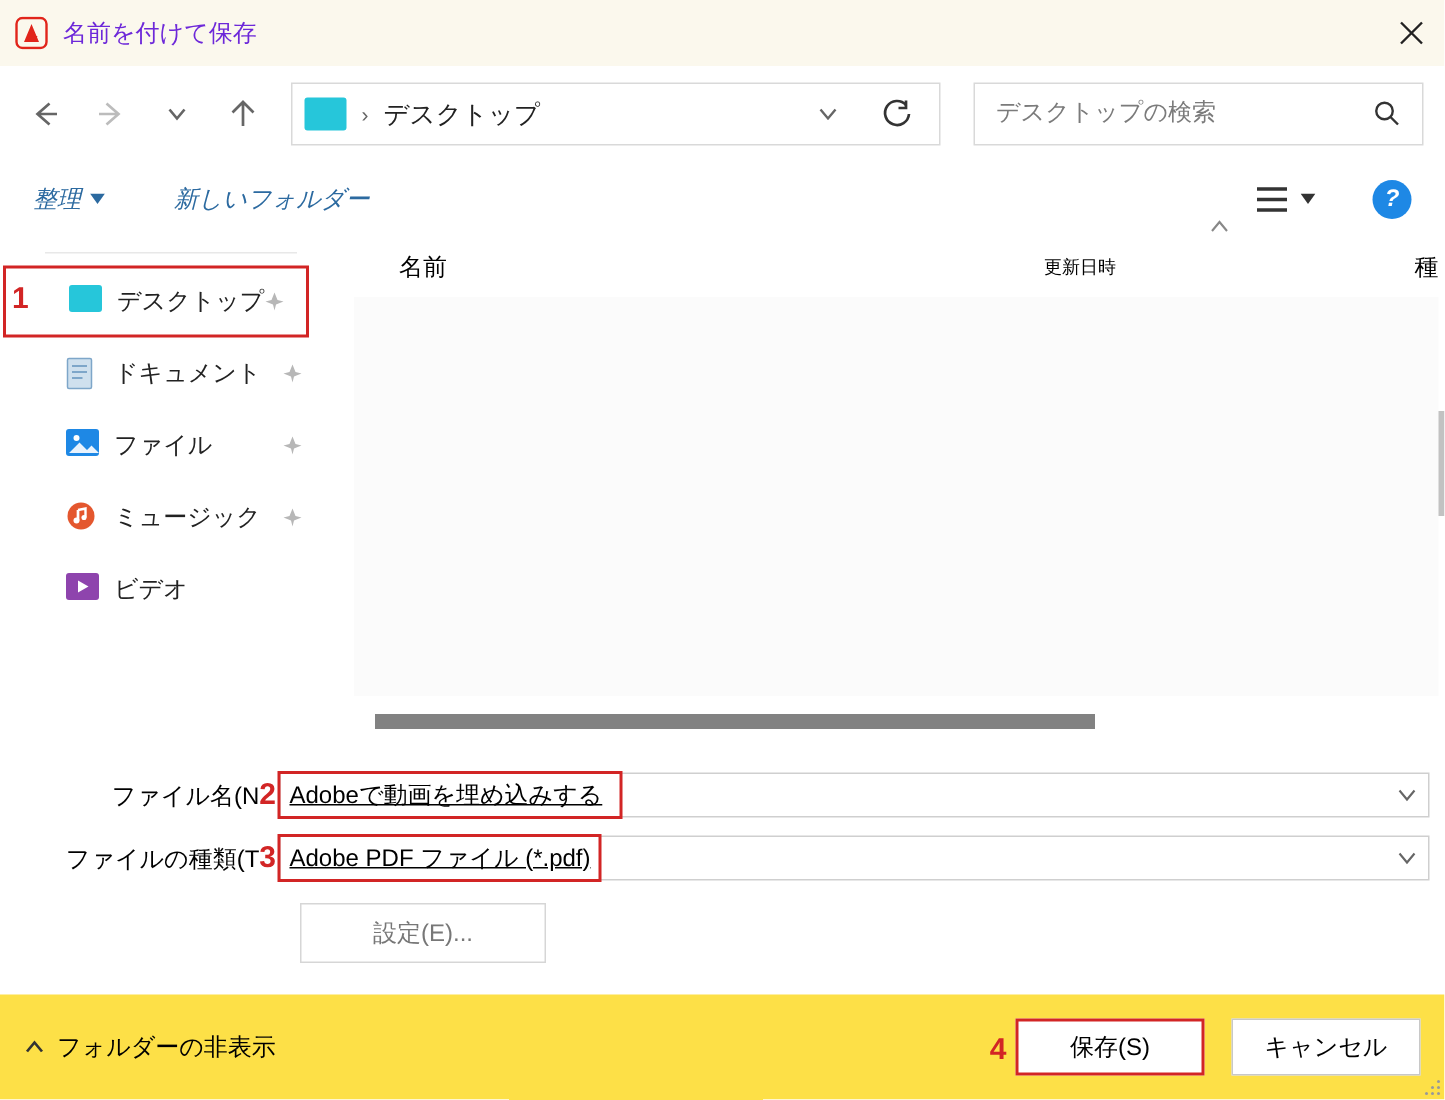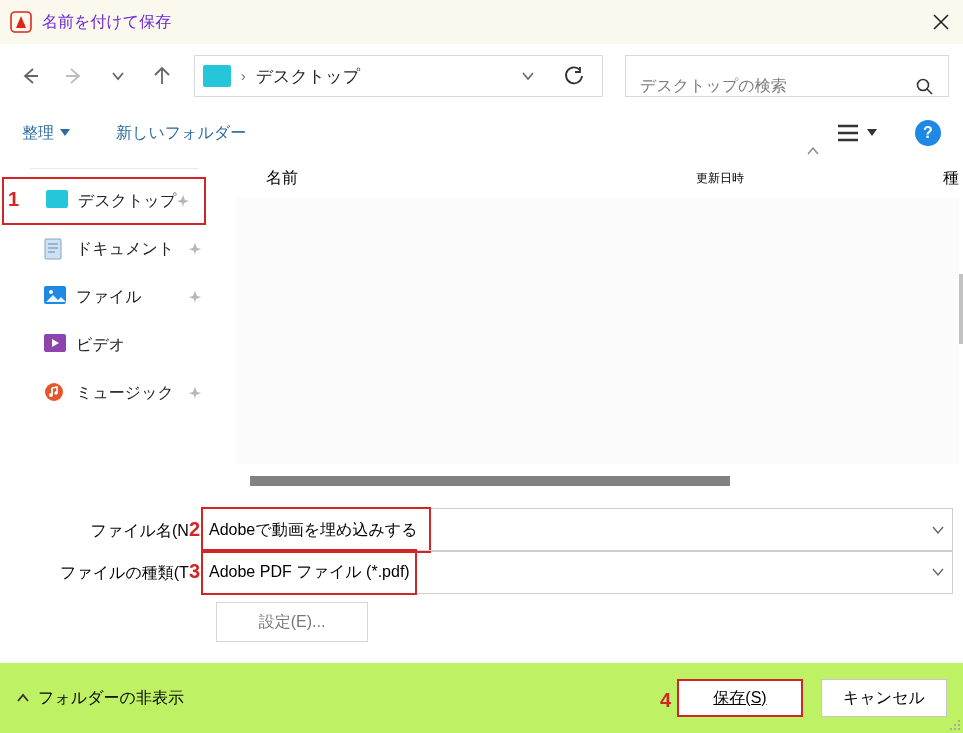--- a/index.html
+++ b/index.html
@@ -16,27 +16,27 @@
   .nav-btn { width: 32px; height: 36px; display: flex; align-items: center; justify-content: center; color: #666; }
   .nav-btn svg { stroke: #666; }
   .nav-btn.disabled svg { stroke: #bcbcbc; }
 
   .pathbar { flex: 1; border: 1px solid #d9d9d9; height: 42px; display: flex; align-items: center; padding: 0 8px; gap: 6px; margin-left: 4px; }
   .pathbar .loc-icon { width: 28px; height: 22px; background: #26c6da; border-radius: 2px; }
   .pathbar .sep { color: #666; font-size: 14px; margin: 0 4px; }
   .pathbar .loc-text { font-size: 17px; color: #222; flex: 1; }
   .pathbar .chev, .pathbar .refresh { width: 40px; height: 100%; display: flex; align-items: center; justify-content: center; }
 
-  .searchbar { width: 324px; border: 1px solid #d9d9d9; height: 42px; display: flex; align-items: flex-end; padding: 0 12px; margin-left: 10px; }
+  .searchbar { width: 300px; border: 1px solid #d9d9d9; height: 42px; display: flex; align-items: center; padding: 0 12px; margin-left: 10px; }
   .searchbar input { flex: 1; border: none; outline: none; font-size: 16px; background: transparent; }
   .searchbar input::placeholder { color: #7b7b7b; }
   .searchbar .search-icon { width: 20px; }
 
   
-  .toolbar { height: 50px; display: flex; align-items: center; padding: 0 22px; gap: 8px; }
+  .toolbar { height: 50px; display: flex; align-items: center; padding: 0 22px; gap: 8px; font-style: italic; }
   .toolbar .organize { color: #2c6aa0; font-size: 16px; display: flex; align-items: center; gap: 6px; }
   .toolbar .newfolder { color: #2c6aa0; font-size: 16px; margin-left: 38px; }
   .toolbar .spacer { flex: 1; }
   .toolbar .view-btn { display: flex; align-items: center; gap: 8px; margin-right: 30px; }
   .help-btn { width: 26px; height: 26px; border-radius: 50%; background: #1e88e5; color: #fff; display: flex; align-items: center; justify-content: center; font-size: 16px; font-weight: bold; }
 
   .body-split { display: flex; height: 336px; position: relative; }
 
   
   .sidebar { width: 216px; border-right: 0px; position: relative; padding-top: 10px; }
@@ -57,36 +57,36 @@
   .content { flex: 1; position: relative; }
   .cols { display: flex; height: 40px; align-items: center; border-bottom: 0; position: relative; }
   .cols .col-name { position: absolute; left: 50px; font-size: 16px; }
   .cols .col-date { position: absolute; left: 480px; font-size: 12px; }
   .cols .col-type { position: absolute; right: 4px; font-size: 16px; }
   .cols .sort-arrow { position: absolute; left: 590px; top: -12px; }
   .content-body { position: absolute; top: 40px; left: 20px; right: 4px; bottom: 30px; background: #fbfbfb; }
   .hscroll { position: absolute; bottom: 8px; left: 34px; width: 480px; height: 10px; background: #828282; }
 
   
-  .fields { padding: 16px 10px 0 10px; margin-left: 16px; }
+  .fields { padding: 16px 10px 0 10px; }
   .field-row { display: flex; align-items: center; height: 40px; margin-bottom: 2px; }
   .field-row .flabel { width: 176px; text-align: right; font-size: 16px; padding-right: 2px; white-space: nowrap; overflow: hidden; position: relative; }
-  .field-input { flex: 1; border: 1px solid #cfcfcf; height: 44px; display: flex; align-items: center; position: relative; padding-left: 6px; font-size: 16px; }
+  .field-input { flex: 1; border: 1px solid #cfcfcf; height: 30px; display: flex; align-items: center; position: relative; padding-left: 6px; font-size: 16px; text-decoration: underline; }
   .field-input .red-box { position: absolute; left: -2px; top: -2px; bottom: -2px; border: 2px solid #d22525; pointer-events: none; }
   .field-input .dd { position: absolute; right: 8px; }
 
   .settings-row { padding: 8px 0 0 190px; }
-  .settings-btn { width: 152px; height: 40px; border: 1px solid #d6d6d6; background: #fff; color: #777; font-size: 16px; }
-
-  
-  .bottombar { position: absolute; bottom: 0; left: 0; right: 0; height: 70px; background: #bef264; display: flex; align-items: center; padding: 0 16px; }
+  .settings-btn { width: 164px; height: 40px; border: 1px solid #d6d6d6; background: #fff; color: #777; font-size: 16px; }
+
+  
+  .bottombar { position: absolute; bottom: 0; left: 0; right: 0; height: 70px; background: #fde047; display: flex; align-items: center; padding: 0 16px; }
   .hide-folders { display: flex; align-items: center; gap: 8px; font-size: 16px; }
   .bottombar .spacer { flex: 1; }
   .btn { height: 38px; min-width: 126px; border: 1px solid #c8c8c8; background: #fff; font-size: 16px; display: flex; align-items: center; justify-content: center; }
-  .btn.save { border: 2px solid #d22525; position: relative; text-decoration: underline; }
+  .btn.save { border: 2px solid #d22525; position: relative; }
   .resize-grip { position: absolute; right: 2px; bottom: 2px; }
 
   svg { display: block; }
 </style>
 </head>
 <body>
 
 <div class="titlebar">
   <span class="app-icon">
     <svg width="22" height="22" viewBox="0 0 22 22">
@@ -219,44 +219,44 @@
       <span class="label">ファイル</span>
       <span class="pin">
         <svg width="14" height="14" viewBox="0 0 14 14">
             <path d="M7 1 L9 6 L13 7 L8 9 L7 13 L6 9 L1 7 L5 6 Z" fill="#b7b7b7"></path>
           </svg>
       </span>
     </div>
 
     <div class="sb-item">
       <span class="icon">
-        <svg width="22" height="18" viewBox="0 0 22 18">
-            <rect width="22" height="18" rx="2" fill="#8e44ad"></rect>
-            <path d="M8 5 L15 9 L8 13 Z" fill="#fff"></path>
-          </svg>
-      </span>
-      <span class="label">ビデオ</span>
-    </div>
-
-    <div class="sb-item">
-      <span class="icon">
         <svg width="20" height="20" viewBox="0 0 20 20">
             <circle cx="10" cy="10" r="9" fill="#e4572e"></circle>
             <path d="M8 6 V13" stroke="#fff" stroke-width="1.8"></path>
             <circle cx="7" cy="13" r="2" fill="#fff"></circle>
             <path d="M8 6 L13 5 V11" stroke="#fff" stroke-width="1.6" fill="none"></path>
             <circle cx="12" cy="11" r="1.7" fill="#fff"></circle>
           </svg>
       </span>
       <span class="label">ミュージック</span>
       <span class="pin">
         <svg width="14" height="14" viewBox="0 0 14 14">
             <path d="M7 1 L9 6 L13 7 L8 9 L7 13 L6 9 L1 7 L5 6 Z" fill="#b7b7b7"></path>
           </svg>
       </span>
+    </div>
+
+    <div class="sb-item">
+      <span class="icon">
+        <svg width="22" height="18" viewBox="0 0 22 18">
+            <rect width="22" height="18" rx="2" fill="#8e44ad"></rect>
+            <path d="M8 5 L15 9 L8 13 Z" fill="#fff"></path>
+          </svg>
+      </span>
+      <span class="label">ビデオ</span>
     </div>
   </div>
 
   <div class="vscroll"></div>
 
   <div class="content">
     <div class="cols">
       <span class="col-name">名前</span>
       <span class="col-date">更新日時</span>
       <span class="sort-arrow">

